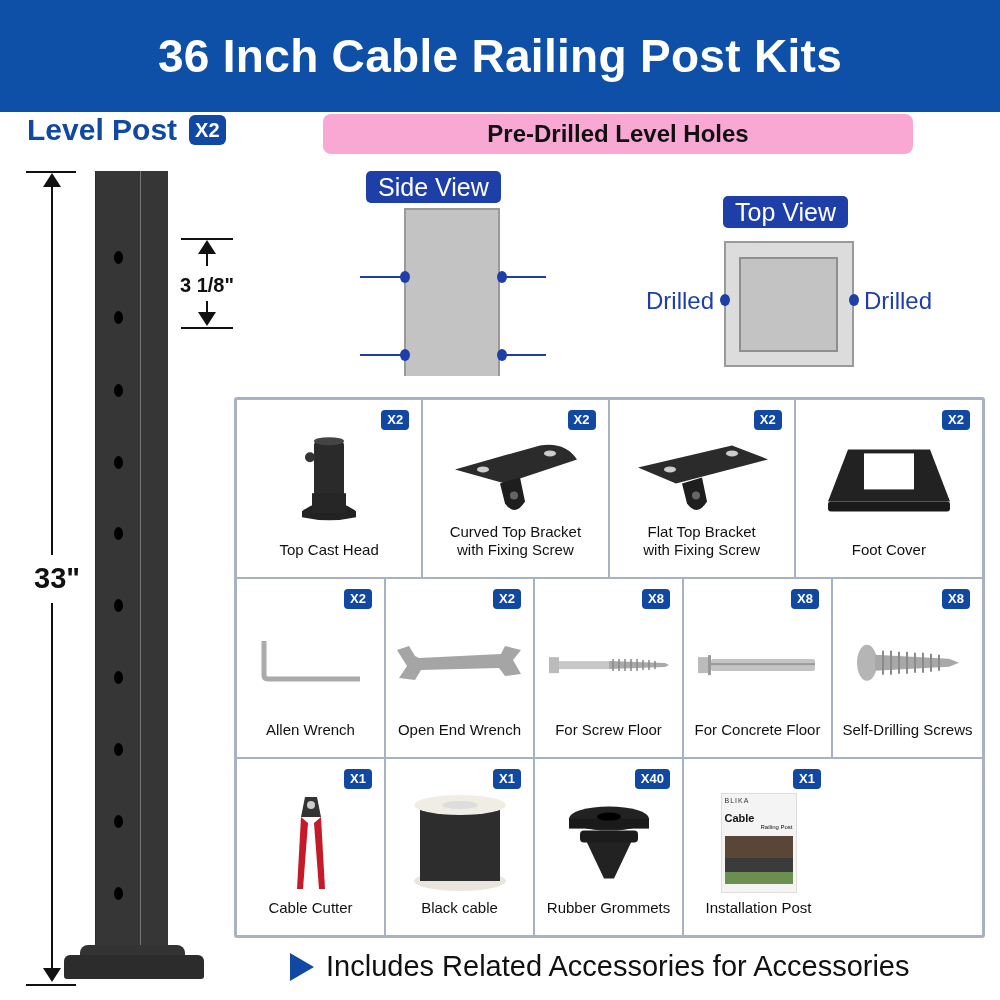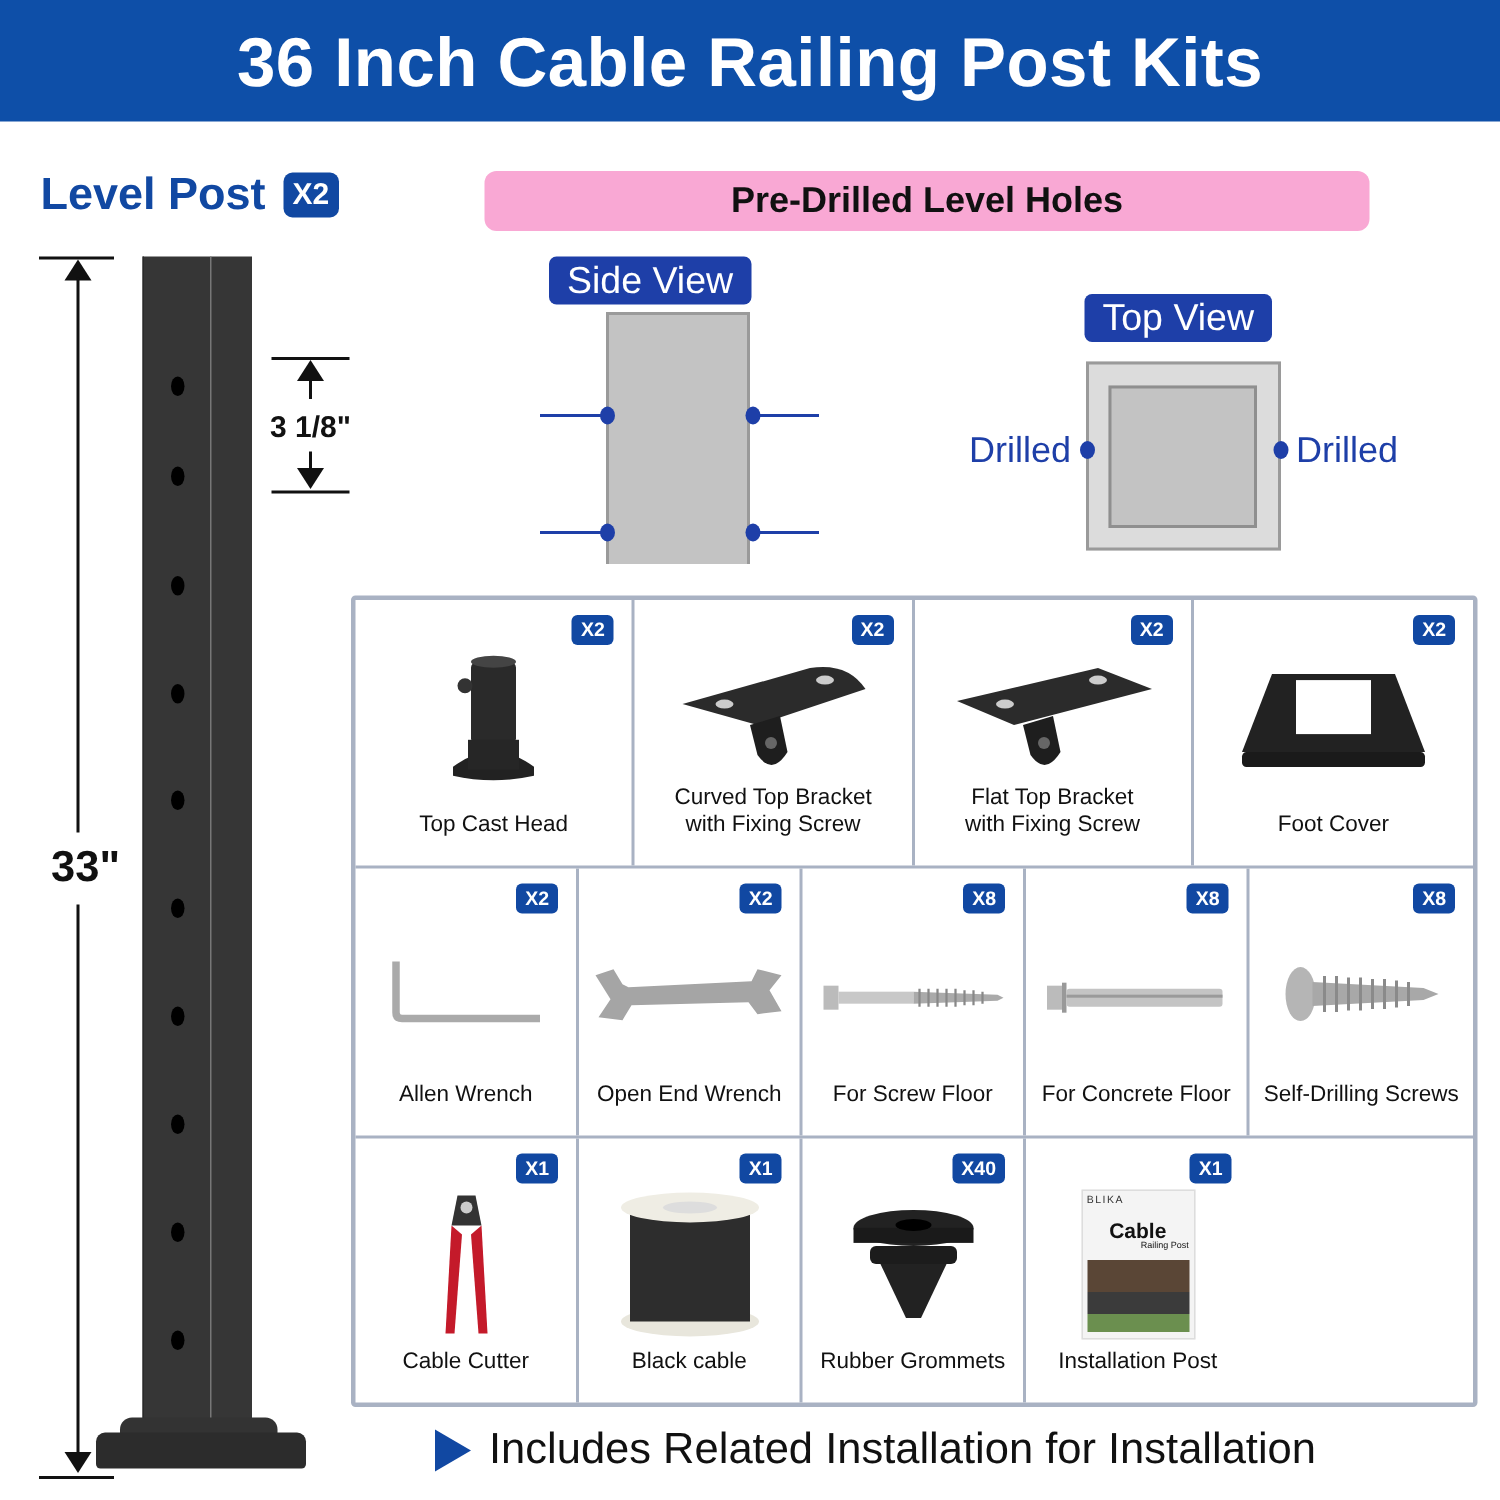--- a/index.html
+++ b/index.html
@@ -1,19 +1,19 @@
 <!DOCTYPE html>
 <html><head>
 <meta charset="utf-8">
 <style>
   * { box-sizing: border-box; margin: 0; padding: 0; }
   html, body { width: 1000px; height: 1000px; background: #ffffff; overflow: hidden; }
   body { position: relative; font-family: "Liberation Sans", sans-serif; color: #111; }
 
-  .banner { position: absolute; left: 0; top: 0; width: 1000px; height: 81px; background: #0e4fa8; display: flex; align-items: center; justify-content: center; }
+  .banner { position: absolute; left: 0; top: 0; width: 1000px; height: 112px; background: #0e4fa8; display: flex; align-items: center; justify-content: center; }
   .banner h1 { color: #fff; font-size: 46px; font-weight: bold; letter-spacing: 0.3px; font-family: "Liberation Sans", sans-serif; }
 
   .level-post-title { position: absolute; left: 27px; top: 113px; display: flex; align-items: center; gap: 12px; }
   .level-post-title .lp-text { color: #1148a2; font-size: 30px; font-weight: bold; }
   .qty-badge-lg { background: #1148a2; color: #fff; font-weight: bold; font-size: 20px; padding: 3px 6px; border-radius: 6px; line-height: 24px; }
 
   .predrilled-bar { position: absolute; left: 323px; top: 114px; width: 590px; height: 40px; background: #f9a8d4; border-radius: 8px; display: flex; align-items: center; justify-content: center; font-size: 24px; font-weight: bold; color: #111; }
 
   
   .post { position: absolute; left: 95px; top: 171px; width: 73px; height: 790px; background: #363636; border-left: 1px solid #2a2a2a; }
@@ -247,25 +247,25 @@
         <ellipse cx="43" cy="18" rx="40" ry="12" fill="#222"></ellipse>
         <rect x="3" y="18" width="80" height="10" fill="#1a1a1a"></rect>
         <ellipse cx="43" cy="16" rx="12" ry="4" fill="#000"></ellipse>
       </svg>
       <div class="cell-label">Rubber Grommets</div>
     </div>
     <div class="cell">
       <span class="qty-badge">X1</span>
       <div class="cell-img" style="width:76px; height:100px; background:#f4f4f4; border:1px solid #ddd; transform:translate(-50%,-54%); font-size:7px; padding:3px;">
         <div style="color:#333; letter-spacing:1px;">BLIKA</div>
-        <div style="text-align:center; font-weight:bold; margin-top:8px; font-size:14px;">Cable</div>
+        <div style="text-align:left; font-weight:bold; margin-top:8px; font-size:11px;">Cable</div>
         <div style="text-align:right; font-size:6px;">Railing Post</div>
         <div style="margin-top:6px; height:48px; background:linear-gradient(#5a4636 0 45%, #3b3b3b 45% 75%, #6b8f4f 75% 100%);"></div>
       </div>
       <div class="cell-label">Installation Post</div>
     </div>
   </div>
 </div>
 
 <div class="footer-note">
   <span class="tri"></span>
-  <span class="txt">Includes Related Installation for Installation</span>
+  <span class="txt">Includes Related Accessories for Accessories</span>
 </div>
 
 </body></html>

